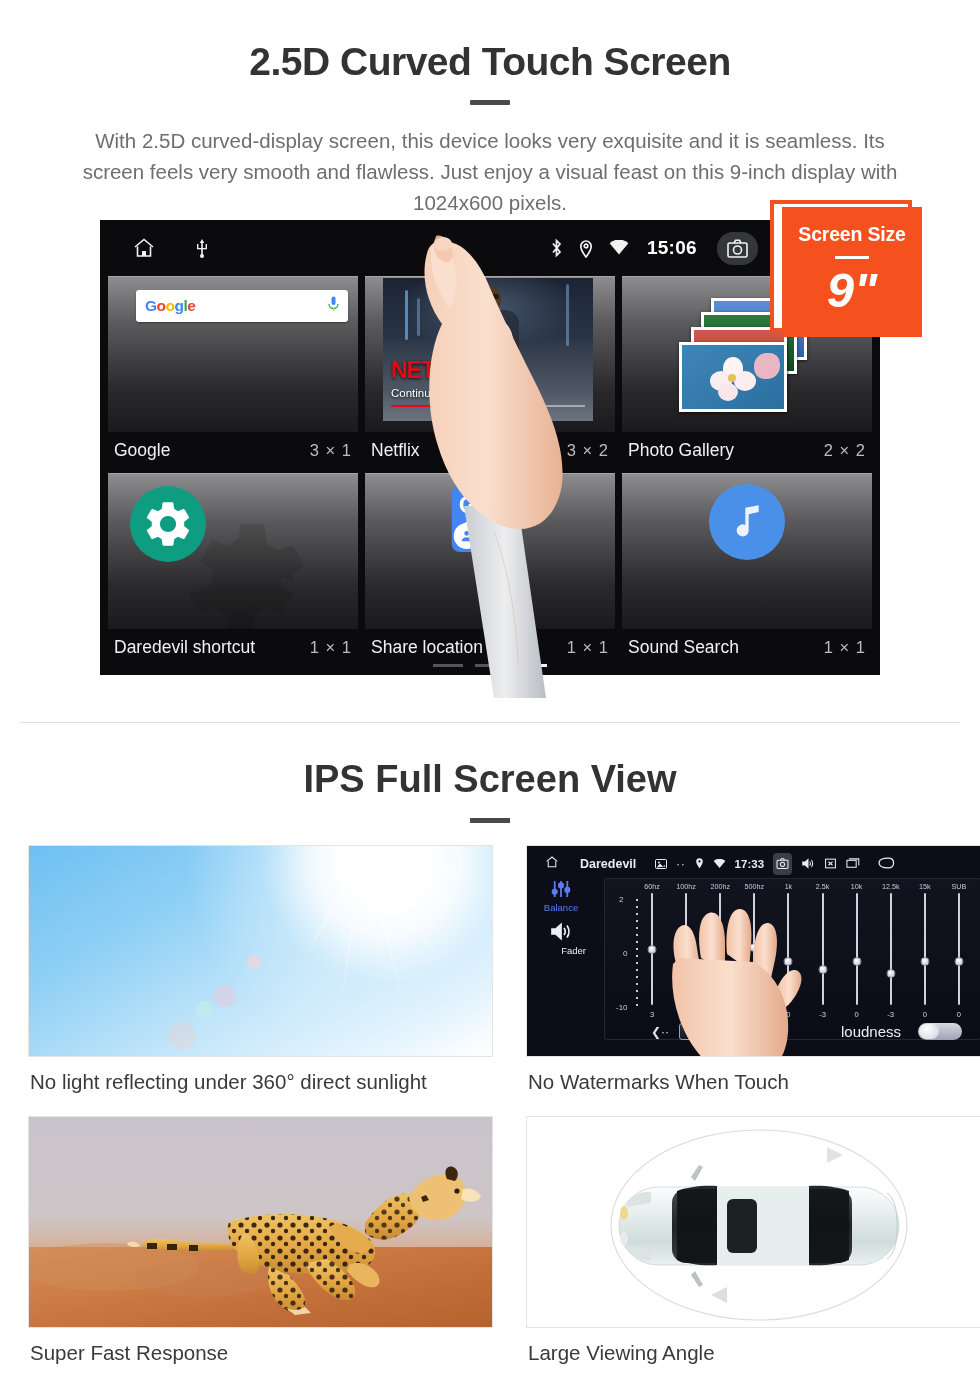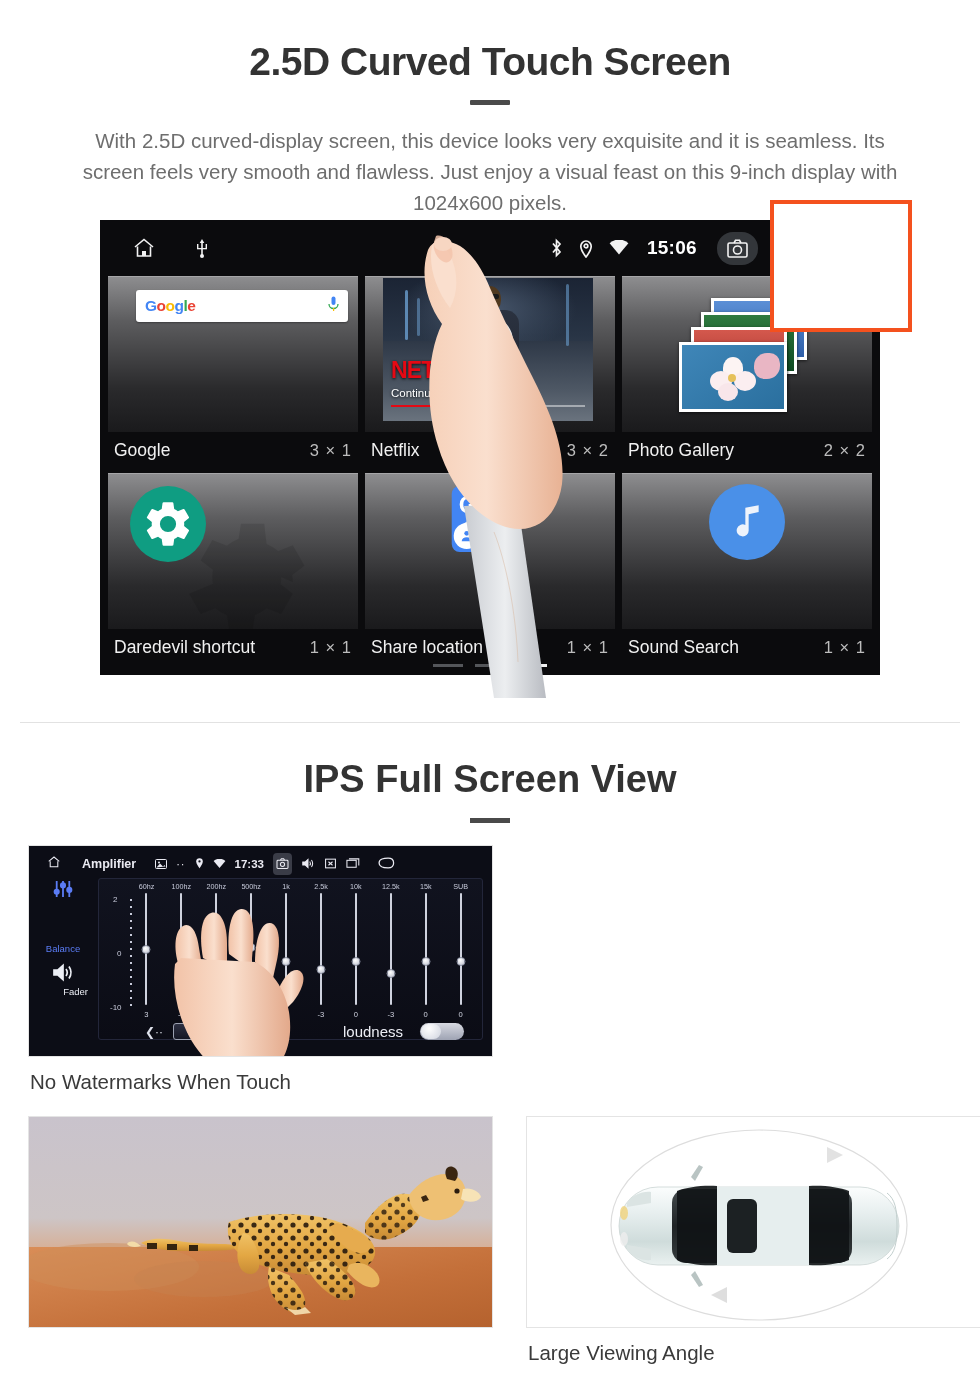--- a/index.html
+++ b/index.html
@@ -211,21 +211,21 @@
   
   .amp { position: absolute; inset: 0; background: #0c0d16; padding: 7px 9px 5px 9px; }
   .amp-bar { height: 22px; display: flex; align-items: center; gap: 9px; color: #eaeaf2; }
   .amp-home { margin-left: 9px; }
   .amp-title { font-size: 12.5px; font-weight: bold; margin-left: 12px; margin-right: 10px; }
   .amp-time { font-size: 11.5px; font-weight: bold; }
   .amp-hl { background: #3a3c47; border-radius: 4px; padding: 2px 3px; }
   .amp-body { position: relative; height: 162px; display: flex; margin-top: 3px; }
   .amp-side { width: 50px; position: relative; }
   .amp-side .lbl { font-size: 9.5px; text-align: center; }
-  .eq { position: relative; flex: 1; border: 1px solid #23263a; border-radius: 3px; background: linear-gradient(180deg,#11131f,#0b0c15); margin-left: 10px; }
+  .eq { position: relative; flex: 1; border: 1px solid #23263a; border-radius: 3px; background: linear-gradient(180deg,#11131f,#0b0c15); margin-left: 18px; }
   .eq-labels { display: flex; padding: 3px 4px 0 30px; }
   .eq-labels span { flex: 1; text-align: center; color: #c8cbdb; font-size: 7.2px; }
   .eq-scale { position: absolute; left: 14px; top: 20px; height: 112px; color: #c8cbdb; font-size: 8px; }
   .eq-sliders { display: flex; padding: 2px 4px 0 30px; height: 118px; }
   .eq-col { flex: 1; position: relative; display: flex; justify-content: center; }
   .eq-track { width: 2px; height: 112px; background: #cfd2de; border-radius: 1px; }
   .eq-knob {
     position: absolute; width: 9px; height: 9px; border-radius: 50%;
     background: radial-gradient(circle at 40% 35%, #ffffff, #b9bdcb);
     border: 1px solid #8d92a3; left: 50%; transform: translateX(-50%);
@@ -486,41 +486,61 @@
       <path d="M66 274 L96 466 L148 466 L120 272 Z" fill="url(#sleeve)"></path>
       <path d="M30 18 C22 42 28 70 44 92 C30 120 26 170 40 214 C52 254 78 288 112 296 C140 302 160 282 164 252 C168 214 150 176 134 144 C120 116 104 84 92 56 C84 36 72 18 58 12 C46 6 34 8 30 18 Z" fill="url(#skin)"></path>
       <path d="M34 14 C30 34 38 58 52 76 C62 58 60 34 48 16 C44 9 36 7 34 14 Z" fill="#fadfce"></path>
       <path d="M38 4 C44 2 52 8 54 18 C56 26 52 32 46 30 C40 28 34 18 36 10 Z" fill="#f3c4ab" opacity=".85"></path>
       <ellipse cx="45" cy="12" rx="9" ry="7" fill="#f7d6c2"></ellipse>
       <path d="M96 300 C108 330 118 380 120 430" stroke="#d8b79f" stroke-width="1" fill="none" opacity=".5"></path>
     </svg>
   </div>
 
   <div class="badge-outline"></div>
+  <div class="badge">
+    <div class="badge-t">Screen Size</div>
+    <div class="badge-r"></div>
+    <div class="badge-n">9"</div>
+  </div>
 
   <div class="divider"></div>
 
   <h2 class="sec2-title">IPS Full Screen View</h2>
   <div class="rule2"></div>
 
   <div class="cards">
     <div class="crow">
 
+      <div class="card">
+        <div class="card-media">
+          <div class="sky"></div>
+          <div class="ray" style="transform:rotate(-55deg);height:120px;"></div>
+          <div class="ray" style="transform:rotate(-35deg);height:150px;"></div>
+          <div class="ray" style="transform:rotate(-15deg);height:170px;"></div>
+          <div class="ray" style="transform:rotate(8deg);height:160px;"></div>
+          <div class="ray" style="transform:rotate(28deg);height:130px;"></div>
+          <div class="flare" style="left:47%;top:52%;width:14px;height:14px;background:rgba(255,210,210,.55);"></div>
+          <div class="flare" style="left:40%;top:66%;width:22px;height:22px;background:rgba(255,190,200,.35);"></div>
+          <div class="flare" style="left:36%;top:74%;width:16px;height:16px;background:rgba(200,255,210,.3);"></div>
+          <div class="flare" style="left:30%;top:84%;width:28px;height:28px;background:rgba(255,200,190,.28);"></div>
+        </div>
+        <div class="card-cap">No light reflecting under 360° direct sunlight</div>
+      </div>
 
       <div class="card">
         <div class="card-media">
           <div class="amp">
             <div class="amp-bar">
               <span class="amp-home">
                 <svg width="14" height="14" viewBox="0 0 24 24" fill="none" stroke="#eaeaf2" stroke-width="1.8">
                   <path d="M3 11 L12 3.5 L21 11"></path>
                     <path d="M5.5 10.5 V20 H18.5 V10.5"></path>
                 </svg>
               </span>
-              <span class="amp-title">Amplifier</span>
+              <span class="amp-title">Daredevil</span>
               <span>
                 <svg width="12" height="10" viewBox="0 0 24 20" fill="#eaeaf2">
                     <rect x="1" y="1" width="22" height="18" rx="2" fill="none" stroke="#eaeaf2" stroke-width="2"></rect>
                     <circle cx="8" cy="7" r="2"></circle>
                     <path d="M3 17 L10 9 L16 15 L19 12 L21 15 Z"></path>
                   </svg>
               </span>
               <span style="letter-spacing:1px;font-size:11px;">··</span>
               <span>
                 <svg width="9" height="12" viewBox="0 0 14 19" fill="#eaeaf2">
@@ -570,21 +590,21 @@
             <div class="amp-body">
               <div class="amp-side">
                 <div style="text-align:center;margin-top:2px;">
                   <svg width="22" height="18" viewBox="0 0 24 20" fill="none" stroke="#5b7cf5" stroke-width="2">
                     <path d="M5 1 V19 M12 1 V19 M19 1 V19"></path>
                     <circle cx="5" cy="13" r="2.4" fill="#5b7cf5"></circle>
                       <circle cx="12" cy="6" r="2.4" fill="#5b7cf5"></circle>
                       <circle cx="19" cy="11" r="2.4" fill="#5b7cf5"></circle>
                   </svg>
                 </div>
-                <div class="lbl" style="color:#5b7cf5;margin-top:41px;">Balance</div>
+                <div class="lbl" style="color:#5b7cf5;">Balance</div>
                 <div style="text-align:center;margin-top:9px;">
                   <svg width="24" height="19" viewBox="0 0 22 19" fill="none" stroke="#eceef5" stroke-width="1.7">
                       <path d="M2 7 H6 L11 2.5 V16.5 L6 12 H2 Z" fill="#eceef5"></path>
                       <path d="M14 6 Q16.5 9.5 14 13"></path>
                       <path d="M17 3.5 Q21 9.5 17 15.5"></path>
                     </svg>
                 </div>
                 <div class="lbl" style="color:#eceef5;text-align:right;">Fader</div>
               </div>
 
@@ -735,20 +755,21 @@
               <path d="M240 150 C236 168 244 184 256 192 C264 198 274 196 276 188 C278 178 268 168 260 158 Z" fill="url(#spots)" opacity=".85"></path>
               <path d="M256 190 C262 194 270 194 276 190 L282 196 L266 198 Z" fill="#f0d6a8"></path>
               <path d="M276 146 C282 162 296 176 310 182 C320 186 328 180 326 172 C323 160 310 150 298 142 Z" fill="url(#fur)"></path>
               <path d="M276 146 C282 162 296 176 310 182 C320 186 328 180 326 172 C323 160 310 150 298 142 Z" fill="url(#spots)" opacity=".85"></path>
               <path d="M318 154 C328 166 338 172 346 170 C352 168 352 160 346 154 C338 146 328 144 320 148 Z" fill="#e9b55e"></path>
               <path d="M214 116 C208 128 206 142 212 152 C218 160 228 158 230 150 C232 138 226 126 220 118 Z" fill="url(#fur)"></path>
               <path d="M300 110 C308 124 318 134 330 136 C340 137 344 130 340 124 C334 116 320 110 308 106 Z" fill="#e6ab4e"></path>
             </g>
           </svg>
         </div>
+        <div class="card-cap">Super Fast Response</div>
       </div>
 
       <div class="card">
         <div class="card-media">
           <div class="carbox"></div>
           <svg width="465" height="212" viewBox="0 0 465 212" style="position:absolute;inset:0">
             <defs>
               <linearGradient id="body" x1="0" y1="0" x2="0" y2="1">
                 <stop offset="0%" stop-color="#fbfdfd"></stop>
                   <stop offset="35%" stop-color="#e6eeee"></stop>

